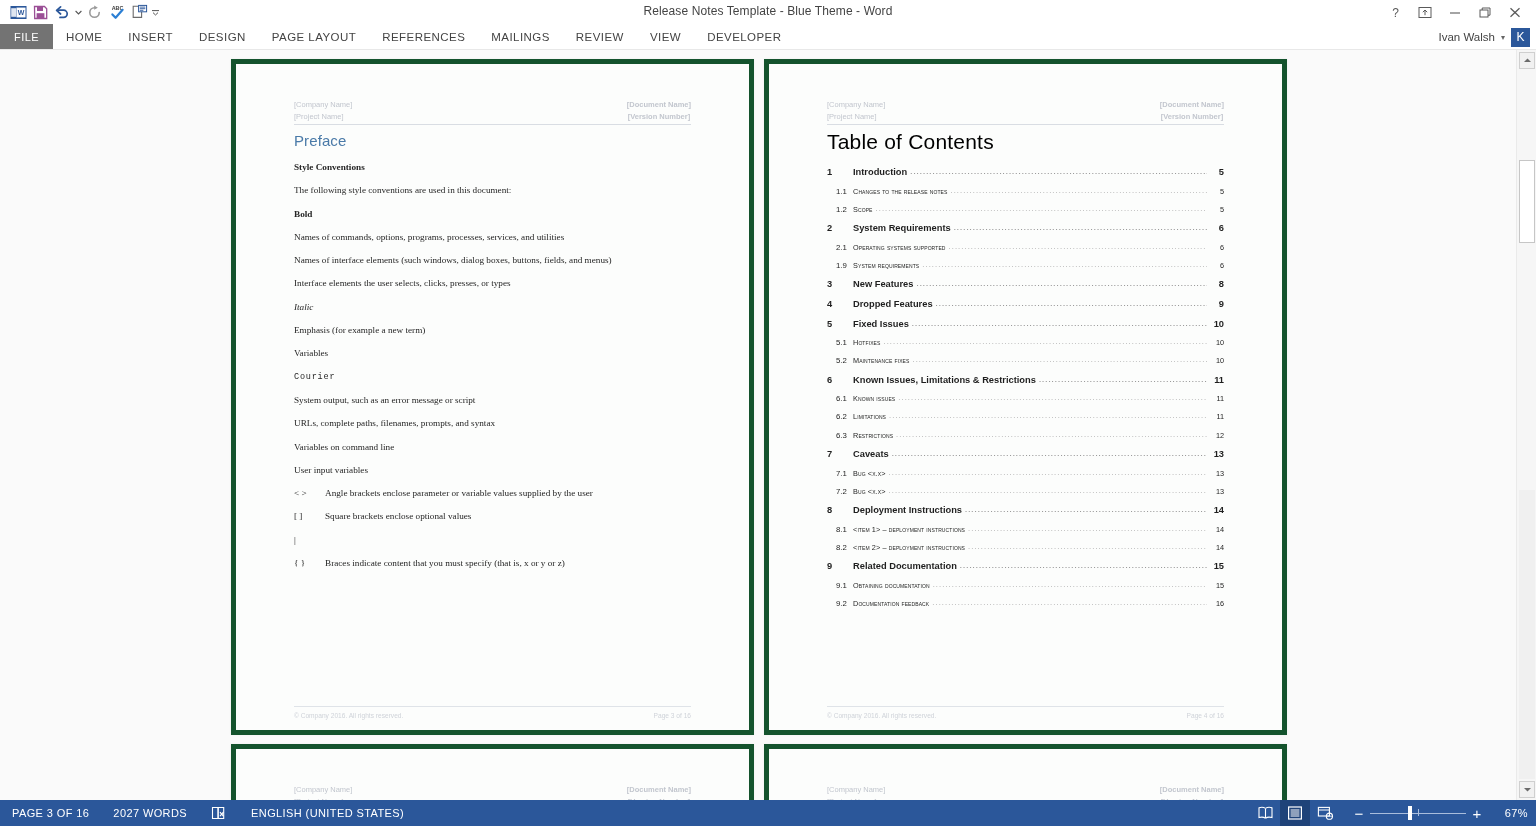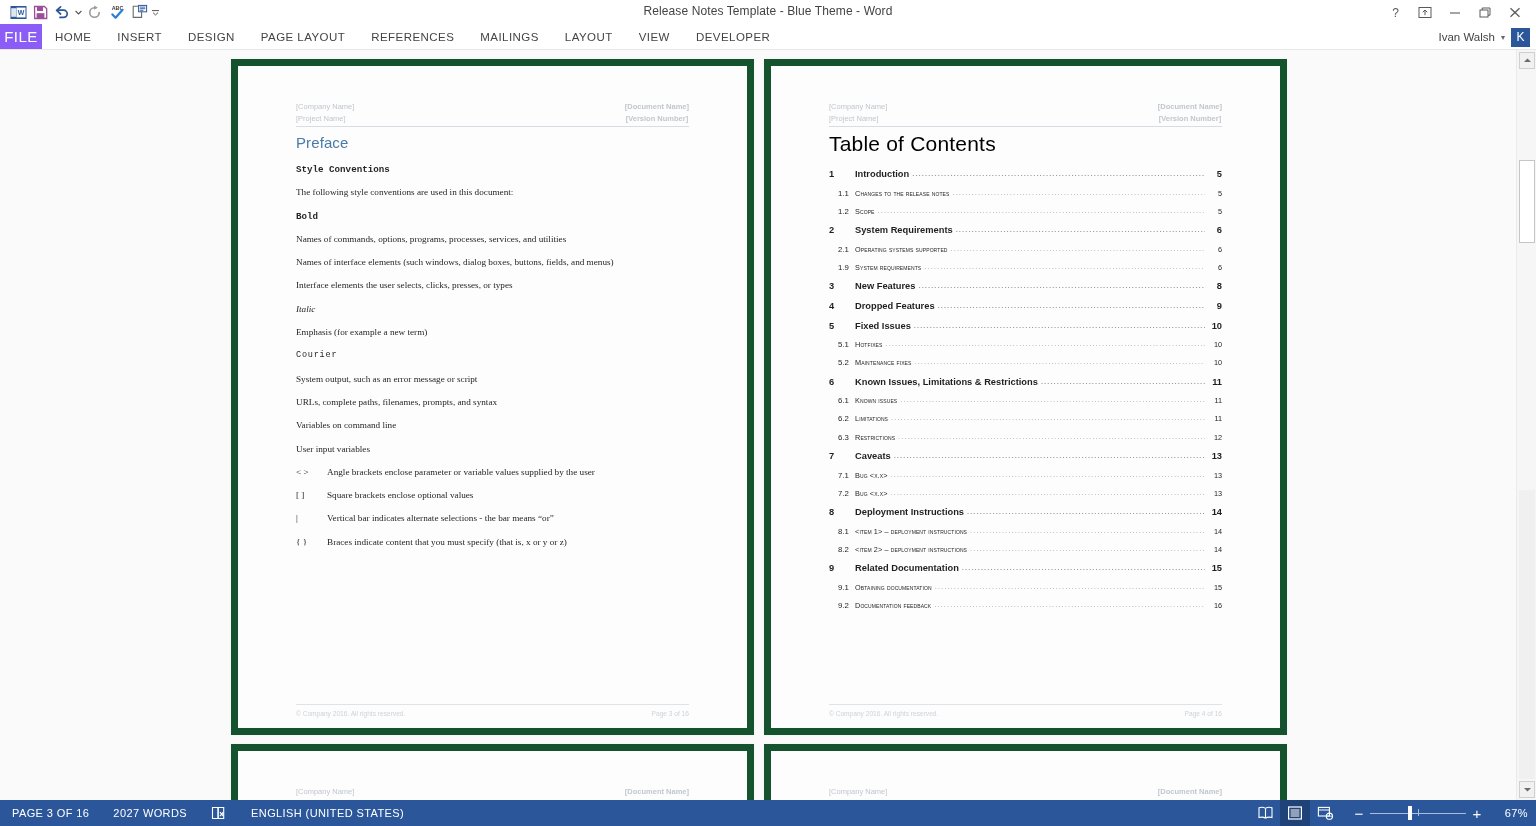--- a/index.html
+++ b/index.html
@@ -53,26 +53,26 @@
   
   .ribbon {
     height: 26px;
     background: #ffffff;
     display: flex;
     align-items: stretch;
     position: relative;
     border-bottom: 1px solid #e8e8e8;
   }
   .tab-file {
-    background: #8b5cf6;
+    background: #737373;
     color: #ffffff;
-    font-size: 15px;
+    font-size: 11px;
     letter-spacing: .45px;
     display: flex; align-items: center; justify-content: center;
-    width: 42px;
+    width: 53px;
   }
   .tab {
     color: #444444;
     font-size: 11.5px;
     letter-spacing: .45px;
     display: flex; align-items: center; justify-content: center;
     padding: 0 13px;
     white-space: nowrap;
   }
   .account {
@@ -98,21 +98,21 @@
   .doc-area {
     position: absolute;
     left: 0; top: 0; right: 20px; bottom: 0;
     overflow: hidden;
     background: #fafafa;
   }
 
   .page {
     position: absolute;
     background: #fcfdfc;
-    border: 7px solid #14532d;
+    border: 5px solid #14532d;
     box-shadow: 0 0 2px rgba(0,0,0,0.06);
   }
   .page-l { left: 231px; top: 9px;  width: 523px; height: 676px; }
   .page-r { left: 764px; top: 9px;  width: 523px; height: 676px; }
   .page-l2 { left: 231px; top: 694px; width: 523px; height: 676px; }
   .page-r2 { left: 764px; top: 694px; width: 523px; height: 676px; }
 
   .page-inner { position: relative; width: 100%; height: 100%; padding: 0 58px; }
 
   
@@ -135,21 +135,21 @@
     letter-spacing: .1px;
   }
   .body-block { position: absolute; left: 58px; right: 58px; top: 92px; }
   .pline {
     font-family: "Liberation Serif", serif;
     font-size: 9.2px;
     color: #262626;
     line-height: 23.3px;
     white-space: nowrap;
   }
-  .pline.bold { font-weight: bold; font-family: Liberation Mono, monospace; }
+  .pline.bold { font-weight: bold; }
   .pline.ital { font-style: italic; }
   .pline.mono { font-family: "Liberation Mono", monospace; font-size: 8.5px; letter-spacing: .8px; }
   .pline.mono-ital { font-family: "Liberation Mono", monospace; font-size: 8.5px; font-style: italic; }
   .pline.indent { display: flex; }
   .pline.indent .sym { width: 31px; flex: 0 0 31px; }
 
   
   .toc-title {
     position: absolute; left: 58px; top: 66px;
     font-size: 21px; color: #000000; font-weight: normal;
@@ -358,21 +358,21 @@
 </div>
 
 <div class="ribbon">
   <div class="tab-file">FILE</div>
   <div class="tab">HOME</div>
   <div class="tab">INSERT</div>
   <div class="tab">DESIGN</div>
   <div class="tab">PAGE LAYOUT</div>
   <div class="tab">REFERENCES</div>
   <div class="tab">MAILINGS</div>
-  <div class="tab">LAYOUT</div>
+  <div class="tab">REVIEW</div>
   <div class="tab">VIEW</div>
   <div class="tab">DEVELOPER</div>
 
   <div class="account">
     <span class="account-name">Ivan Walsh</span>
     <span class="account-caret">▾</span>
     <span class="account-avatar">K</span>
   </div>
 </div>
 
@@ -397,36 +397,36 @@
 
         <div class="body-block" id="preface-lines">
             <div class="pline bold">Style Conventions</div>
             <div class="pline">The following style conventions are used in this document:</div>
             <div class="pline bold">Bold</div>
             <div class="pline">Names of commands, options, programs, processes, services, and utilities</div>
             <div class="pline">Names of interface elements (such windows, dialog boxes, buttons, fields, and menus)</div>
             <div class="pline">Interface elements the user selects, clicks, presses, or types</div>
             <div class="pline ital">Italic</div>
             <div class="pline">Emphasis (for example a new term)</div>
+            <div class="pline">Variables</div>
             <div class="pline mono">Courier</div>
             <div class="pline">System output, such as an error message or script</div>
             <div class="pline">URLs, complete paths, filenames, prompts, and syntax</div>
             <div class="pline">Variables on command line</div>
             <div class="pline">User input variables</div>
             <div class="pline indent">
               <span class="sym">&lt; &gt;</span>
               <span>Angle brackets enclose parameter or variable values supplied by the user</span>
             </div>
             <div class="pline indent">
               <span class="sym">[ ]</span>
               <span>Square brackets enclose optional values</span>
             </div>
             <div class="pline indent">
               <span class="sym">|</span>
-              <span>Vertical bar indicates alternate selections - the bar means “or”</span>
             </div>
             <div class="pline indent">
               <span class="sym">{ }</span>
               <span>Braces indicate content that you must specify (that is, x or y or z)</span>
             </div>
           </div>
 
         <div class="pg-footer-rule"></div>
         <div class="pg-footer">
           <span>© Company 2016. All rights reserved.</span>

